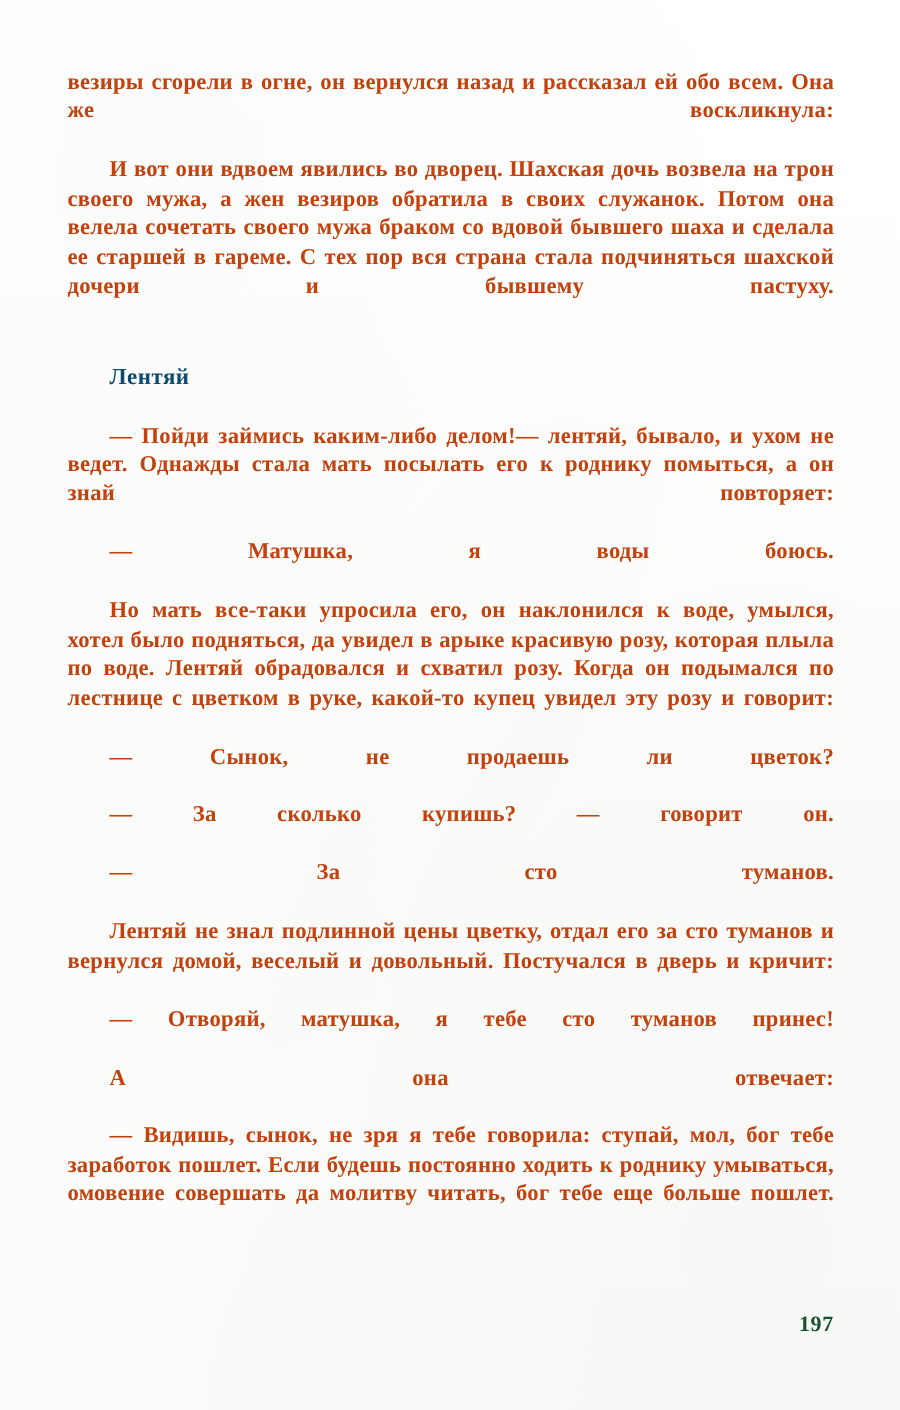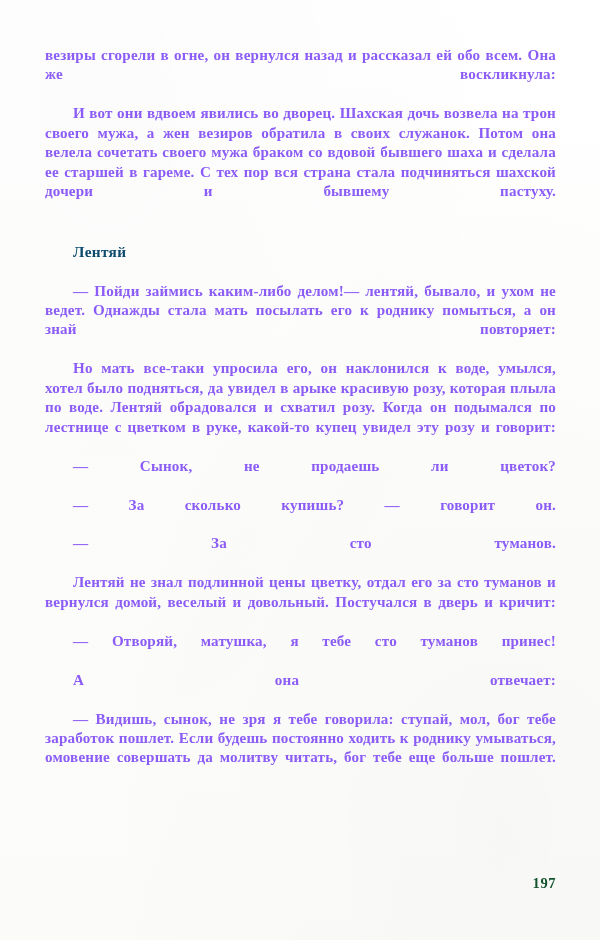--- a/index.html
+++ b/index.html
@@ -37,21 +37,21 @@
     left: 45px;
     top: 46px;
     width: 511px;
     z-index: 2;
   }
 
   p.body-par,
   p.dialogue-par {
     margin: 0;
     padding: 0;
-    color: #8b5cf6;
+    color: #c2410c;
     font-size: 15.1px;
     line-height: 19.45px;
     text-align: justify;
     text-justify: inter-word;
     letter-spacing: 0.18px;
     word-spacing: 0.3px;
     font-weight: 600;
     -webkit-font-smoothing: none;
   }
 
@@ -103,20 +103,21 @@
 
 <div id="page">
 
   <div class="text-column" id="text-column">
       <p class="body-par noindent">везиры сгорели в огне, он вернулся назад и рассказал ей обо всем. Она же воскликнула:</p>
       <p class="body-par indent">И вот они вдвоем явились во дворец. Шахская дочь возвела на трон своего мужа, а жен везиров обратила в своих служанок. Потом она велела сочетать своего мужа браком со вдовой бывшего шаха и сделала ее старшей в гареме. С тех пор вся страна стала подчиняться шахской дочери и бывшему пастуху.</p>
       <div class="spacer-before-heading"></div>
       <h2 class="section-heading">Лентяй</h2>
       <div class="spacer-after-heading"></div>
       <p class="dialogue-par">— Пойди займись каким-либо делом!— лентяй, бывало, и ухом не ведет. Однажды стала мать посылать его к роднику помыться, а он знай повторяет:</p>
+      <p class="dialogue-par">— Матушка, я воды боюсь.</p>
       <p class="body-par indent">Но мать все-таки упросила его, он наклонился к воде, умылся, хотел было подняться, да увидел в арыке красивую розу, которая плыла по воде. Лентяй обрадовался и схватил розу. Когда он подымался по лестнице с цветком в руке, какой-то купец увидел эту розу и говорит:</p>
       <p class="dialogue-par">— Сынок, не продаешь ли цветок?</p>
       <p class="dialogue-par">— За сколько купишь? — говорит он.</p>
       <p class="dialogue-par">— За сто туманов.</p>
       <p class="body-par indent">Лентяй не знал подлинной цены цветку, отдал его за сто туманов и вернулся домой, веселый и довольный. Постучался в дверь и кричит:</p>
       <p class="dialogue-par">— Отворяй, матушка, я тебе сто туманов принес!</p>
       <p class="body-par indent">А она отвечает:</p>
       <p class="dialogue-par">— Видишь, сынок, не зря я тебе говорила: ступай, мол, бог тебе заработок пошлет. Если будешь постоянно ходить к роднику умываться, омовение совершать да молитву читать, бог тебе еще больше пошлет.</p>
     </div>
 

